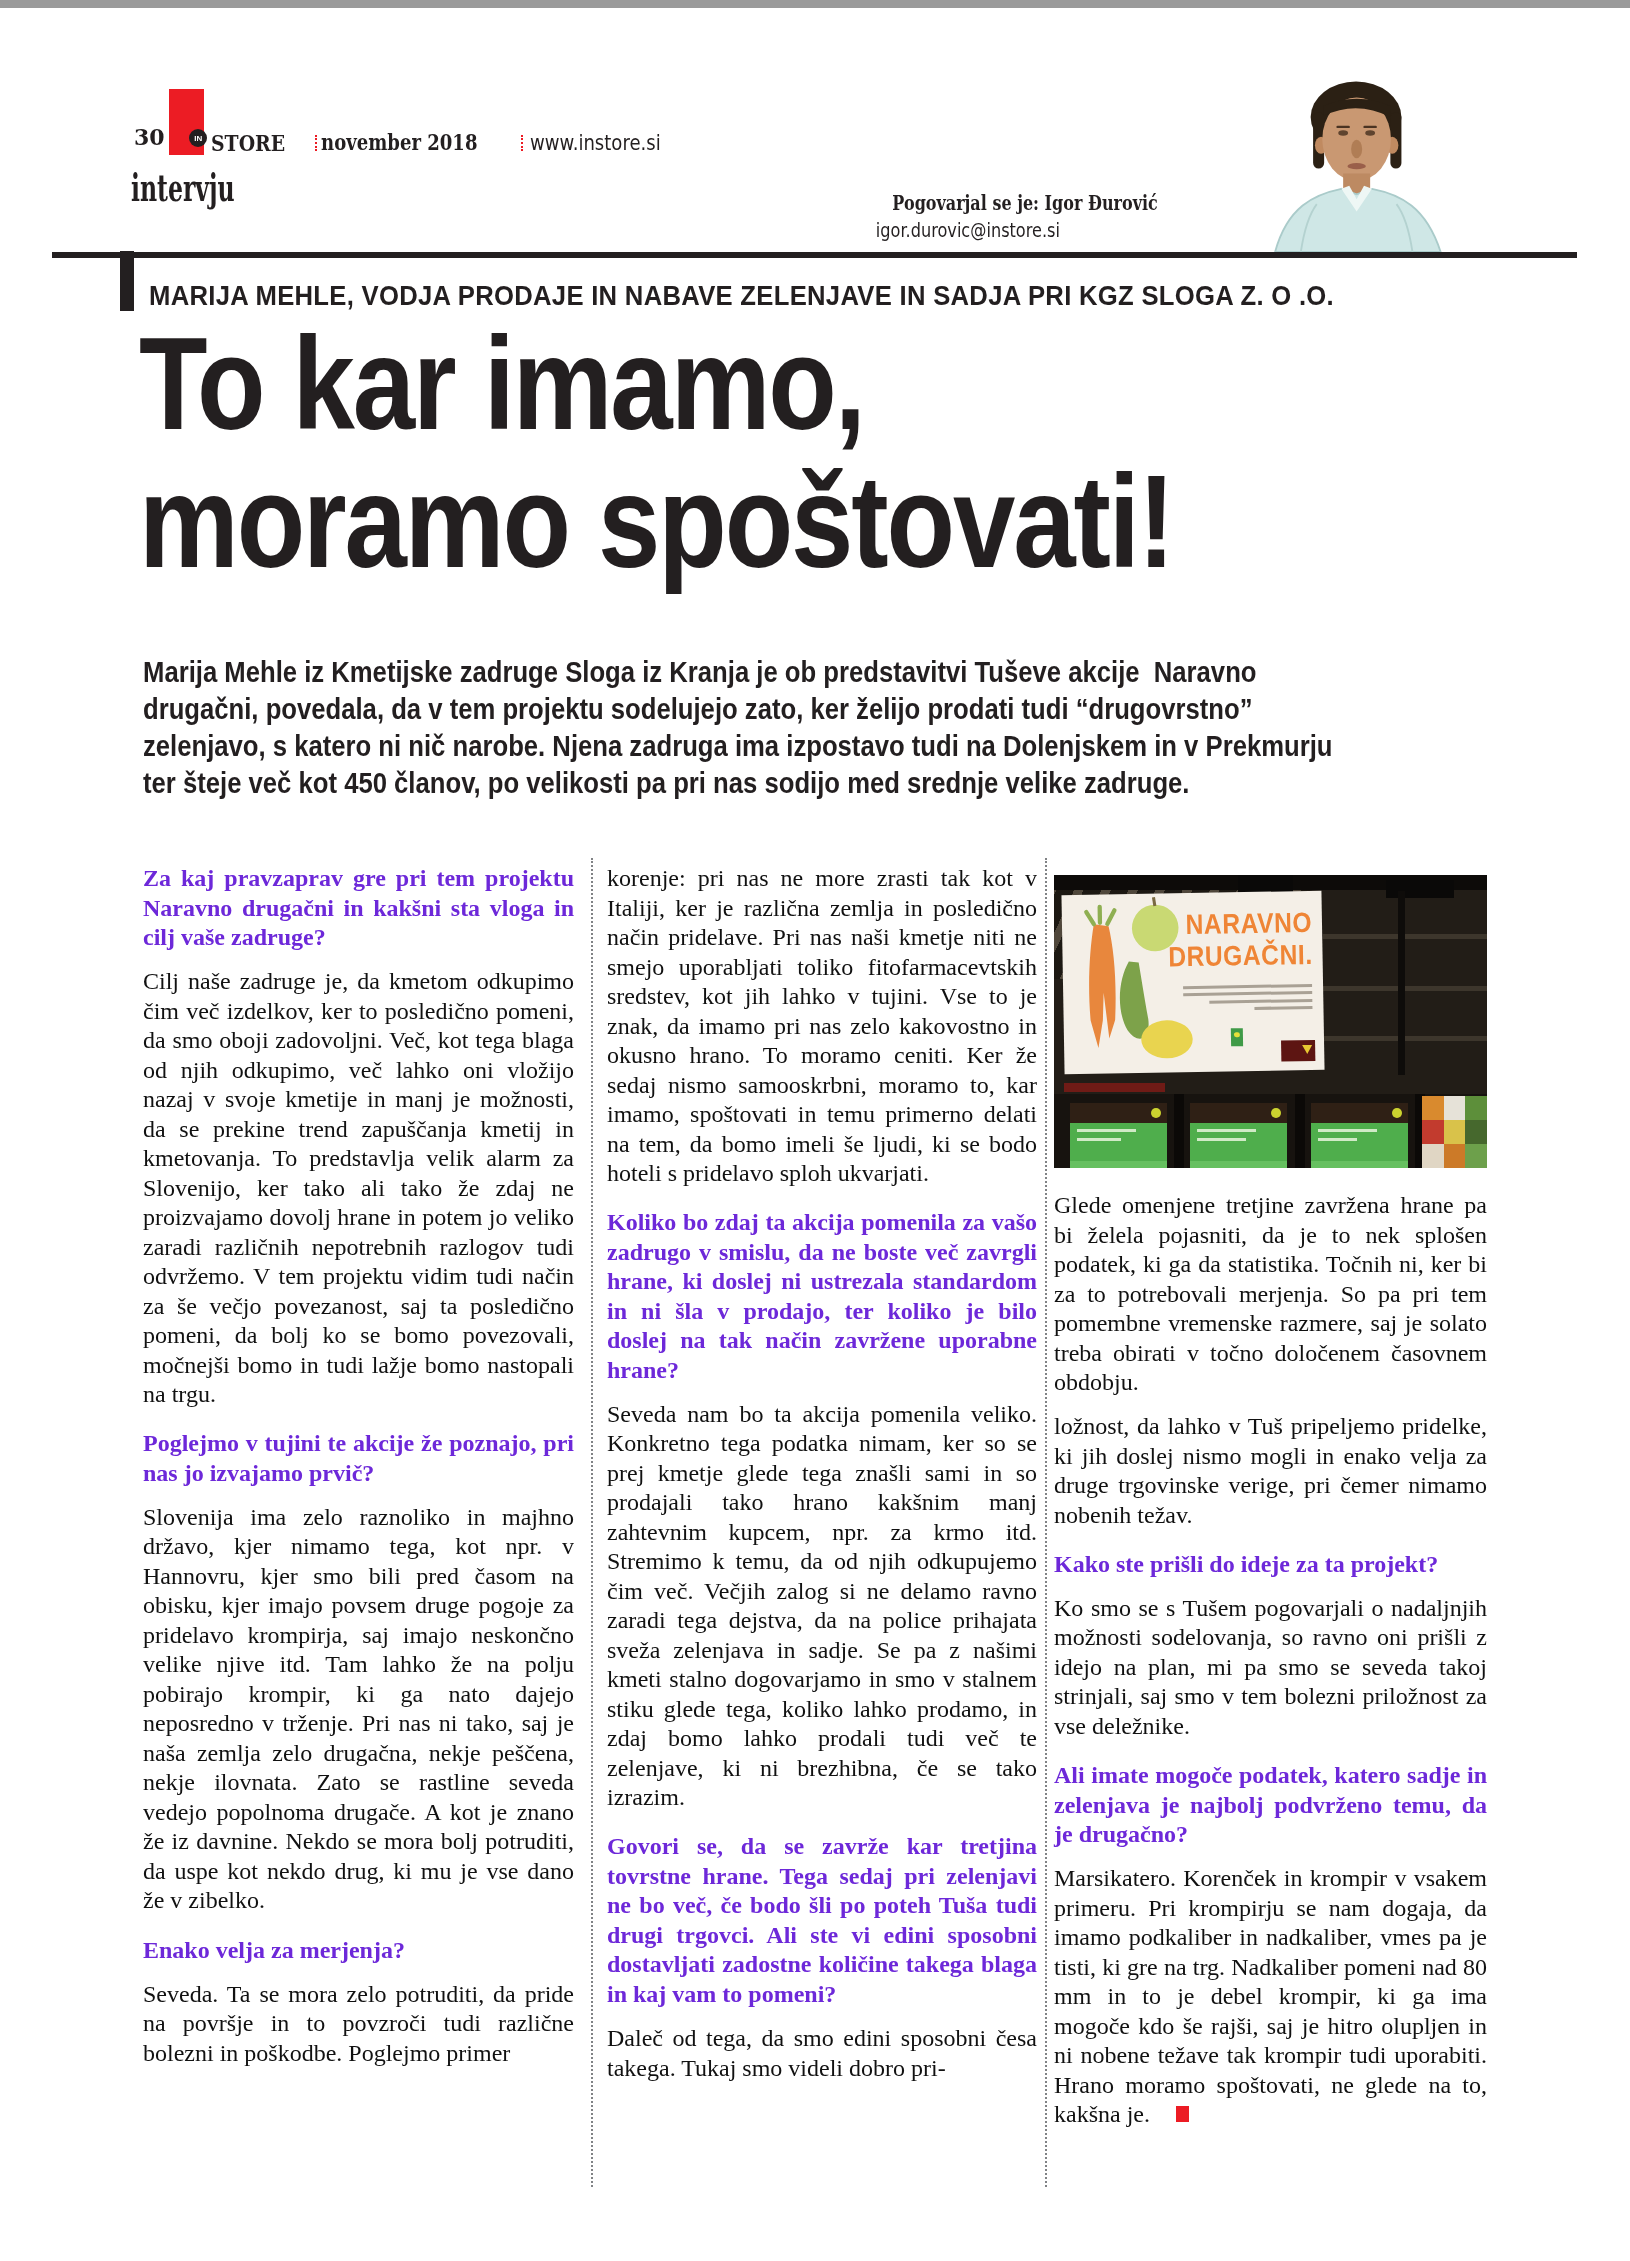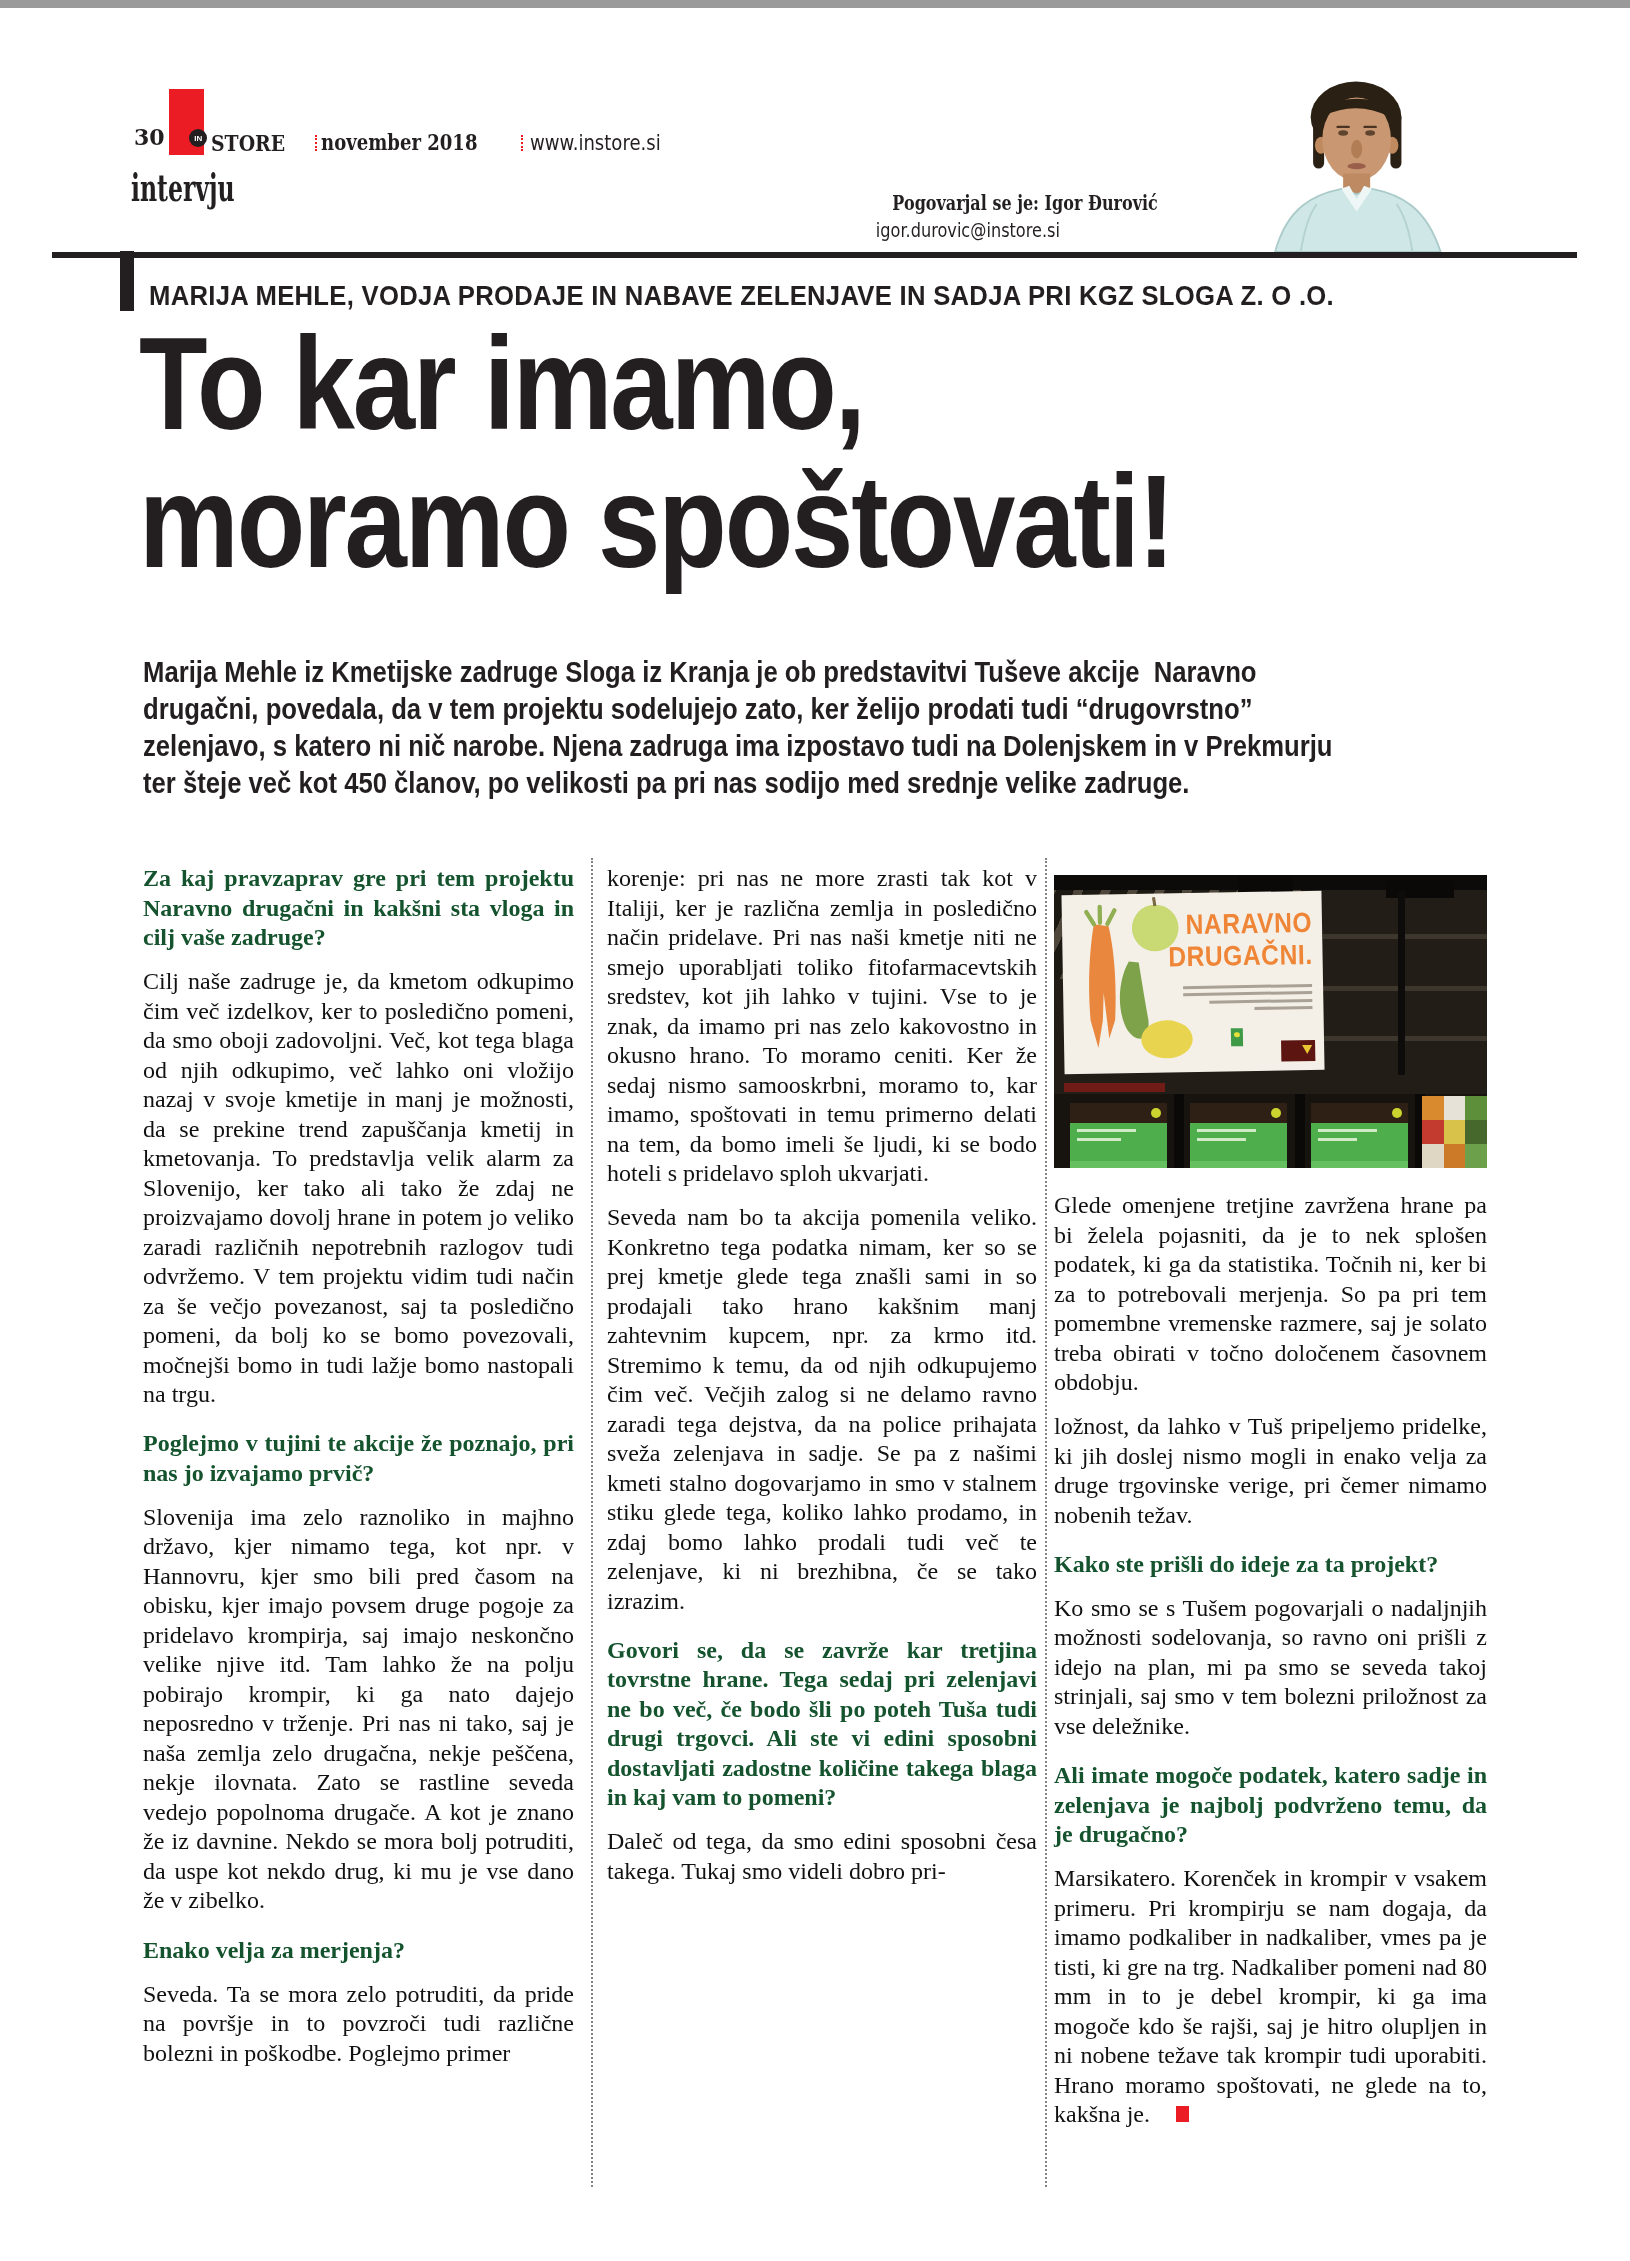--- a/index.html
+++ b/index.html
@@ -43,21 +43,21 @@
   .lede .ll { display:block; font:700 29.5px/37px "Liberation Sans", sans-serif;
     transform:scaleX(.87); transform-origin:left top; white-space:nowrap; letter-spacing:0; }
 
   
   .col { position:absolute; top:856px; width:431px; text-align:justify;
     font-size:24px; line-height:29.5px; color:#111111; }
   .col-1 { left:143px; }
   .col-2 { left:607px; width:430px; }
   .col-3 { left:1054px; width:433px; }
   .col p { margin:0 0 14.7px; }
-  .col p.q { font-weight:700; margin:19.6px 0 14.7px; color:#14532d; }
+  .col p.q { font-weight:700; margin:19.6px 0 14.7px; color:#6d28d9; }
   .col p.q:first-child { margin-top:0; }
   .col p:last-child { margin-bottom:0; }
   .divider { position:absolute; top:850px; height:1329px; width:0;
     border-left:2.5px dotted #808285; }
   .divider-1 { left:591px; }
   .divider-2 { left:1045px; }
   .end-mark { display:inline-block; width:13.5px; height:16px; background:#ec1c24;
     margin-left:26px; vertical-align:baseline; }
 
   
@@ -163,20 +163,21 @@
     <p class="q">Za kaj pravzaprav gre pri tem projektu Naravno drugačni in kakšni sta vloga in cilj vaše zadruge?</p>
     <p class="a">Cilj naše zadruge je, da kmetom odkupimo čim več izdelkov, ker to posledično pomeni, da smo oboji zadovoljni. Več, kot tega blaga od njih odkupimo, več lahko oni vložijo nazaj v svoje kmetije in manj je možnosti, da se prekine trend zapuščanja kmetij in kmetovanja. To predstavlja velik alarm za Slovenijo, ker tako ali tako že zdaj ne proizvajamo dovolj hrane in potem jo veliko zaradi različnih nepotrebnih razlogov tudi odvržemo. V tem projektu vidim tudi način za še večjo povezanost, saj ta posledično pomeni, da bolj ko se bomo povezovali, močnejši bomo in tudi lažje bomo nastopali na trgu.</p>
     <p class="q">Poglejmo v tujini te akcije že poznajo, pri nas jo izvajamo prvič?</p>
     <p class="a">Slovenija ima zelo raznoliko in majhno državo, kjer nimamo tega, kot npr. v Hannovru, kjer smo bili pred časom na obisku, kjer imajo povsem druge pogoje za pridelavo krompirja, saj imajo neskončno velike njive itd. Tam lahko že na polju pobirajo krompir, ki ga nato dajejo neposredno v trženje. Pri nas ni tako, saj je naša zemlja zelo drugačna, nekje peščena, nekje ilovnata. Zato se rastline seveda vedejo popolnoma drugače. A kot je znano že iz davnine. Nekdo se mora bolj potruditi, da uspe kot nekdo drug, ki mu je vse dano že v zibelko.</p>
     <p class="q">Enako velja za merjenja?</p>
     <p class="a">Seveda. Ta se mora zelo potruditi, da pride na površje in to povzroči tudi različne bolezni in poškodbe. Poglejmo primer</p>
   </div>
 
   <div class="col col-2">
     <p class="a">korenje: pri nas ne more zrasti tak kot v Italiji, ker je različna zemlja in posledično način pridelave. Pri nas naši kmetje niti ne smejo uporabljati toliko fitofarmacevtskih sredstev, kot jih lahko v tujini. Vse to je znak, da imamo pri nas zelo kakovostno in okusno hrano. To moramo ceniti. Ker že sedaj nismo samooskrbni, moramo to, kar imamo, spoštovati in temu primerno delati na tem, da bomo imeli še ljudi, ki se bodo hoteli s pridelavo sploh ukvarjati.</p>
+    <p class="q">Koliko bo zdaj ta akcija pomenila za vašo zadrugo v smislu, da ne boste več zavrgli hrane, ki doslej ni ustrezala standardom in ni šla v prodajo, ter koliko je bilo doslej na tak način zavržene uporabne hrane?</p>
     <p class="a">Seveda nam bo ta akcija pomenila veliko. Konkretno tega podatka nimam, ker so se prej kmetje glede tega znašli sami in so prodajali tako hrano kakšnim manj zahtevnim kupcem, npr. za krmo itd. Stremimo k temu, da od njih odkupujemo čim več. Večjih zalog si ne delamo ravno zaradi tega dejstva, da na police prihajata sveža zelenjava in sadje. Se pa z našimi kmeti stalno dogovarjamo in smo v stalnem stiku glede tega, koliko lahko prodamo, in zdaj bomo lahko prodali tudi več te zelenjave, ki ni brezhibna, če se tako izrazim.</p>
     <p class="q">Govori se, da se zavrže kar tretjina tovrstne hrane. Tega sedaj pri zelenjavi ne bo več, če bodo šli po poteh Tuša tudi drugi trgovci. Ali ste vi edini sposobni dostavljati zadostne količine takega blaga in kaj vam to pomeni?</p>
     <p class="a">Daleč od tega, da smo edini sposobni česa takega. Tukaj smo videli dobro pri-</p>
   </div>
 
   <div class="col col-3">
 
     <div class="store-photo">
       <div class="sp-streaks"></div>
       <div class="sp-beam"></div>

